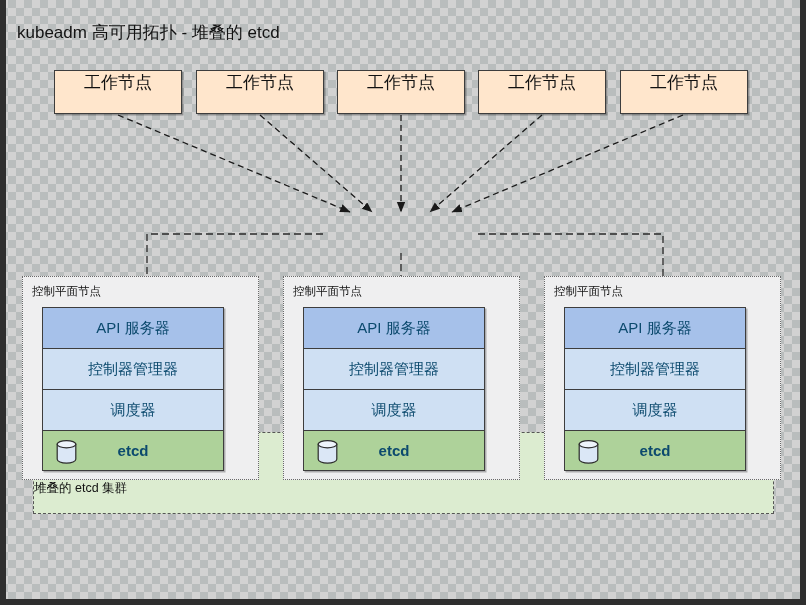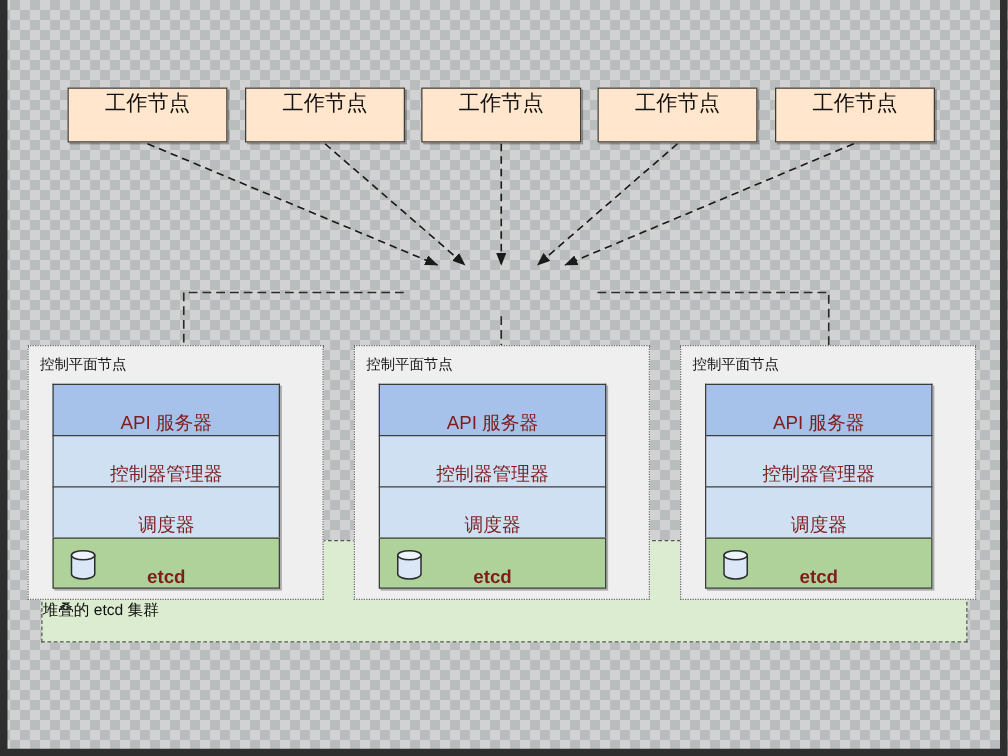--- a/index.html
+++ b/index.html
@@ -110,24 +110,24 @@
     left: 19px;
     top: 30px;
     width: 182px;
   }
   .cp-row {
     box-sizing: border-box;
     height: 41px;
     border: 1.2px solid #3d3d3d;
     border-bottom-width: 0;
     display: flex;
-    align-items: flex-end;
+    align-items: center;
     justify-content: center;
     font-size: 15px;
-    color: #7f1d1d;
+    color: #0c4a6e;
     position: relative;
     white-space: nowrap;
   }
   .cp-row:last-child { border-bottom-width: 1.2px; font-weight: bold; }
   .row-api   { background: #a6c1ea; }
   .row-light { background: #cfe0f3; }
   .row-etcd  { background: #aed29a; }
   .db-icon {
     position: absolute;
     left: 13px;
@@ -177,20 +177,21 @@
       <path d="M478,234 L663,234 L663,310" marker-end="url(#ah)"></path>
     </g>
 
     <g stroke="#4a4a4a" stroke-width="1.6" fill="none">
       <path d="M212,330 L240,330 L240,454 L212,454" marker-start="url(#ah-gray)" marker-end="url(#ah-gray)"></path>
       <path d="M473,330 L501,330 L501,454 L473,454" marker-start="url(#ah-gray)" marker-end="url(#ah-gray)"></path>
       <path d="M734,330 L762,330 L762,454 L734,454" marker-start="url(#ah-gray)" marker-end="url(#ah-gray)"></path>
     </g>
   </svg>
 
+  <div id="title">kubeadm 高可用拓扑 - 堆叠的 etcd</div>
 
   <div class="node-box worker" style="left:54px">
     <span>工作节点</span>
   </div>
   <div class="node-box worker" style="left:196px">
     <span>工作节点</span>
   </div>
   <div class="node-box worker" style="left:337px">
     <span>工作节点</span>
   </div>

